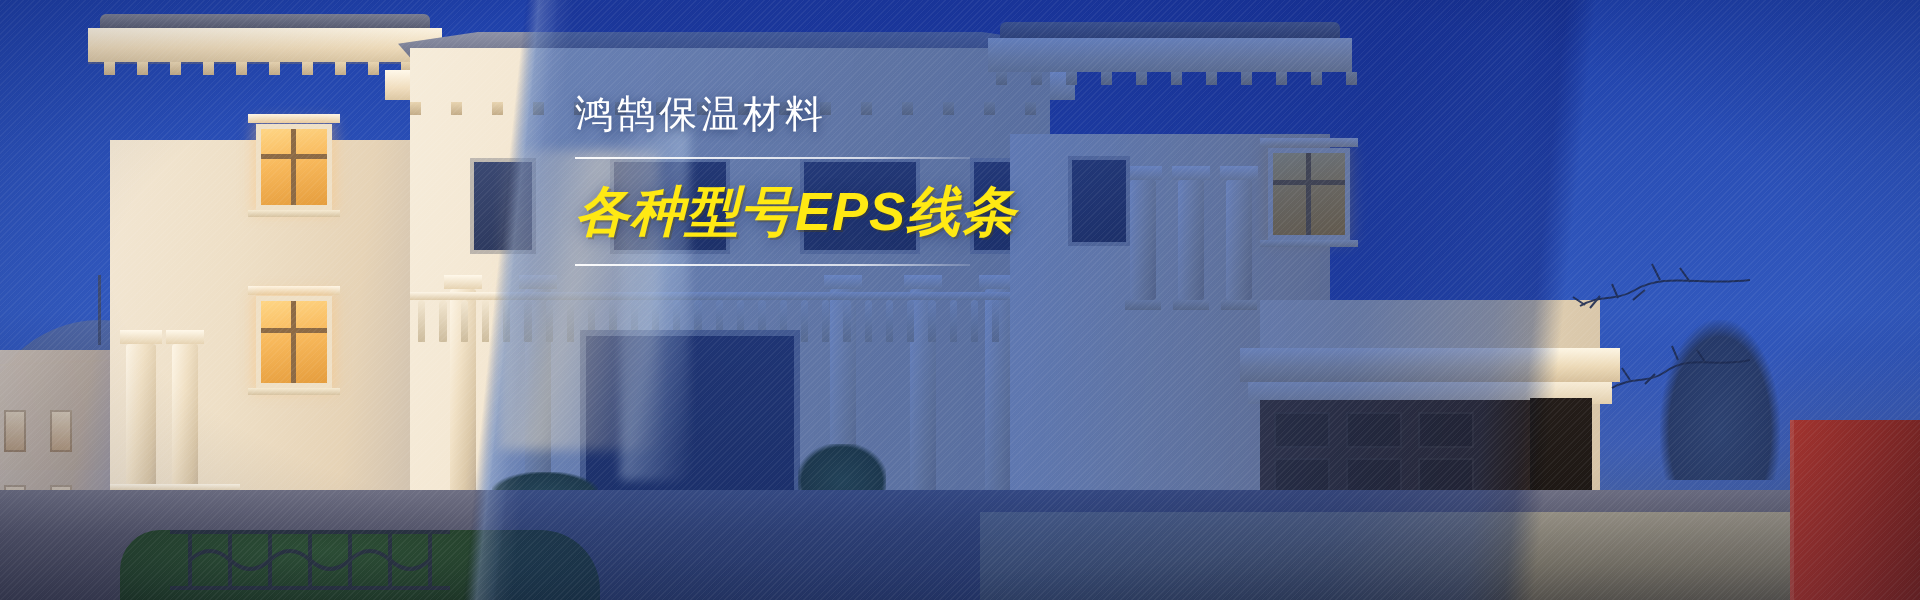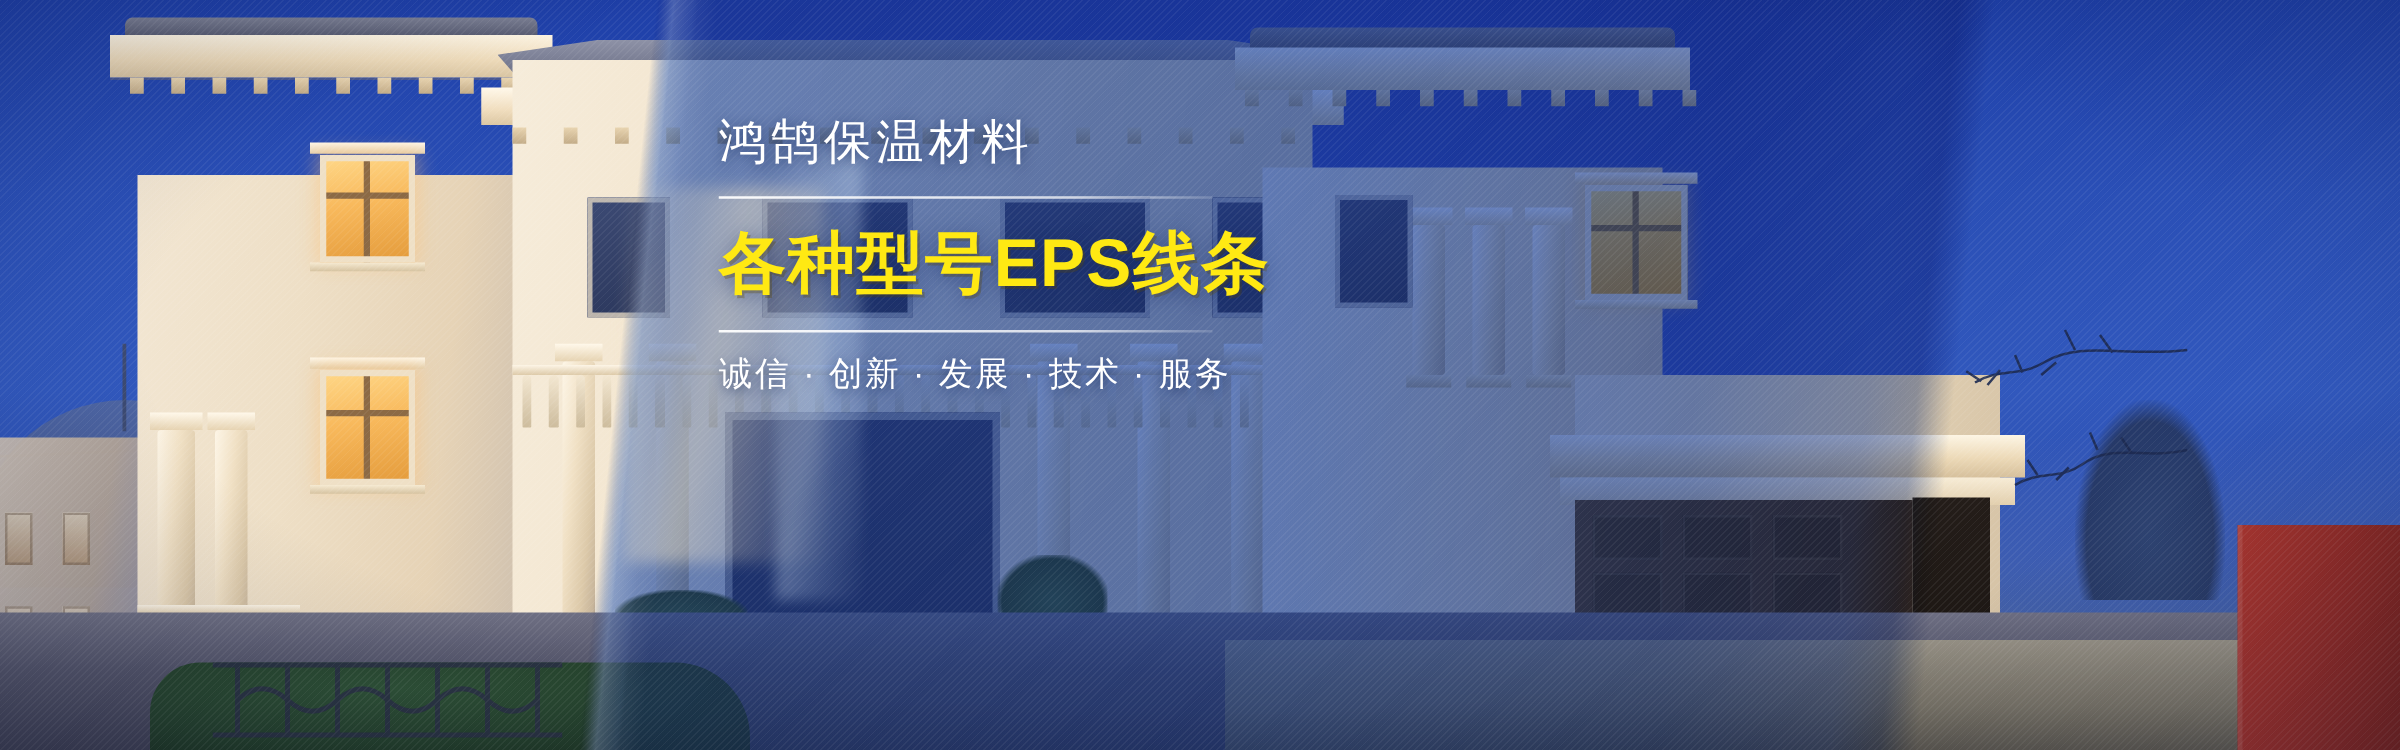--- a/index.html
+++ b/index.html
@@ -322,21 +322,21 @@
     font-weight:400;
     text-shadow:0 2px 10px rgba(10,30,80,.65);
   }
   .rule{
     height:2px;
     background:linear-gradient(90deg, rgba(255,255,255,.95), rgba(255,255,255,.75) 72%, rgba(255,255,255,.15));
     margin:24px 0 0 0;
     width:395px;
   }
   .rule.bottom{ margin-top:0; }
-  .headlines{ margin-top:22px; }
+  .headlines{ margin-top:22px;font-style:italic; }
   .hl{
     font-size:54px;
     line-height:1.13;
     font-weight:bold;
     color:#ffe913;
     letter-spacing:1px;
     text-shadow:
       2px 2px 0 rgba(90,70,0,.30),
       0 3px 16px rgba(20,40,100,.55);
     white-space:nowrap;
@@ -579,16 +579,15 @@
 
   <div class="copy">
     <div class="brand">鸿鹄保温材料</div>
     <div class="rule"></div>
     <div class="headlines">
       <div class="hl">各种型号EPS线条</div>
     </div>
     <div class="rule-wrap">
       <div class="rule bottom"></div>
     </div>
-    <div class="tagline">诚信 · 创新 · 发展 · 技术 · 服务</div>
   </div>
 
 </div>
 
 </body></html>

